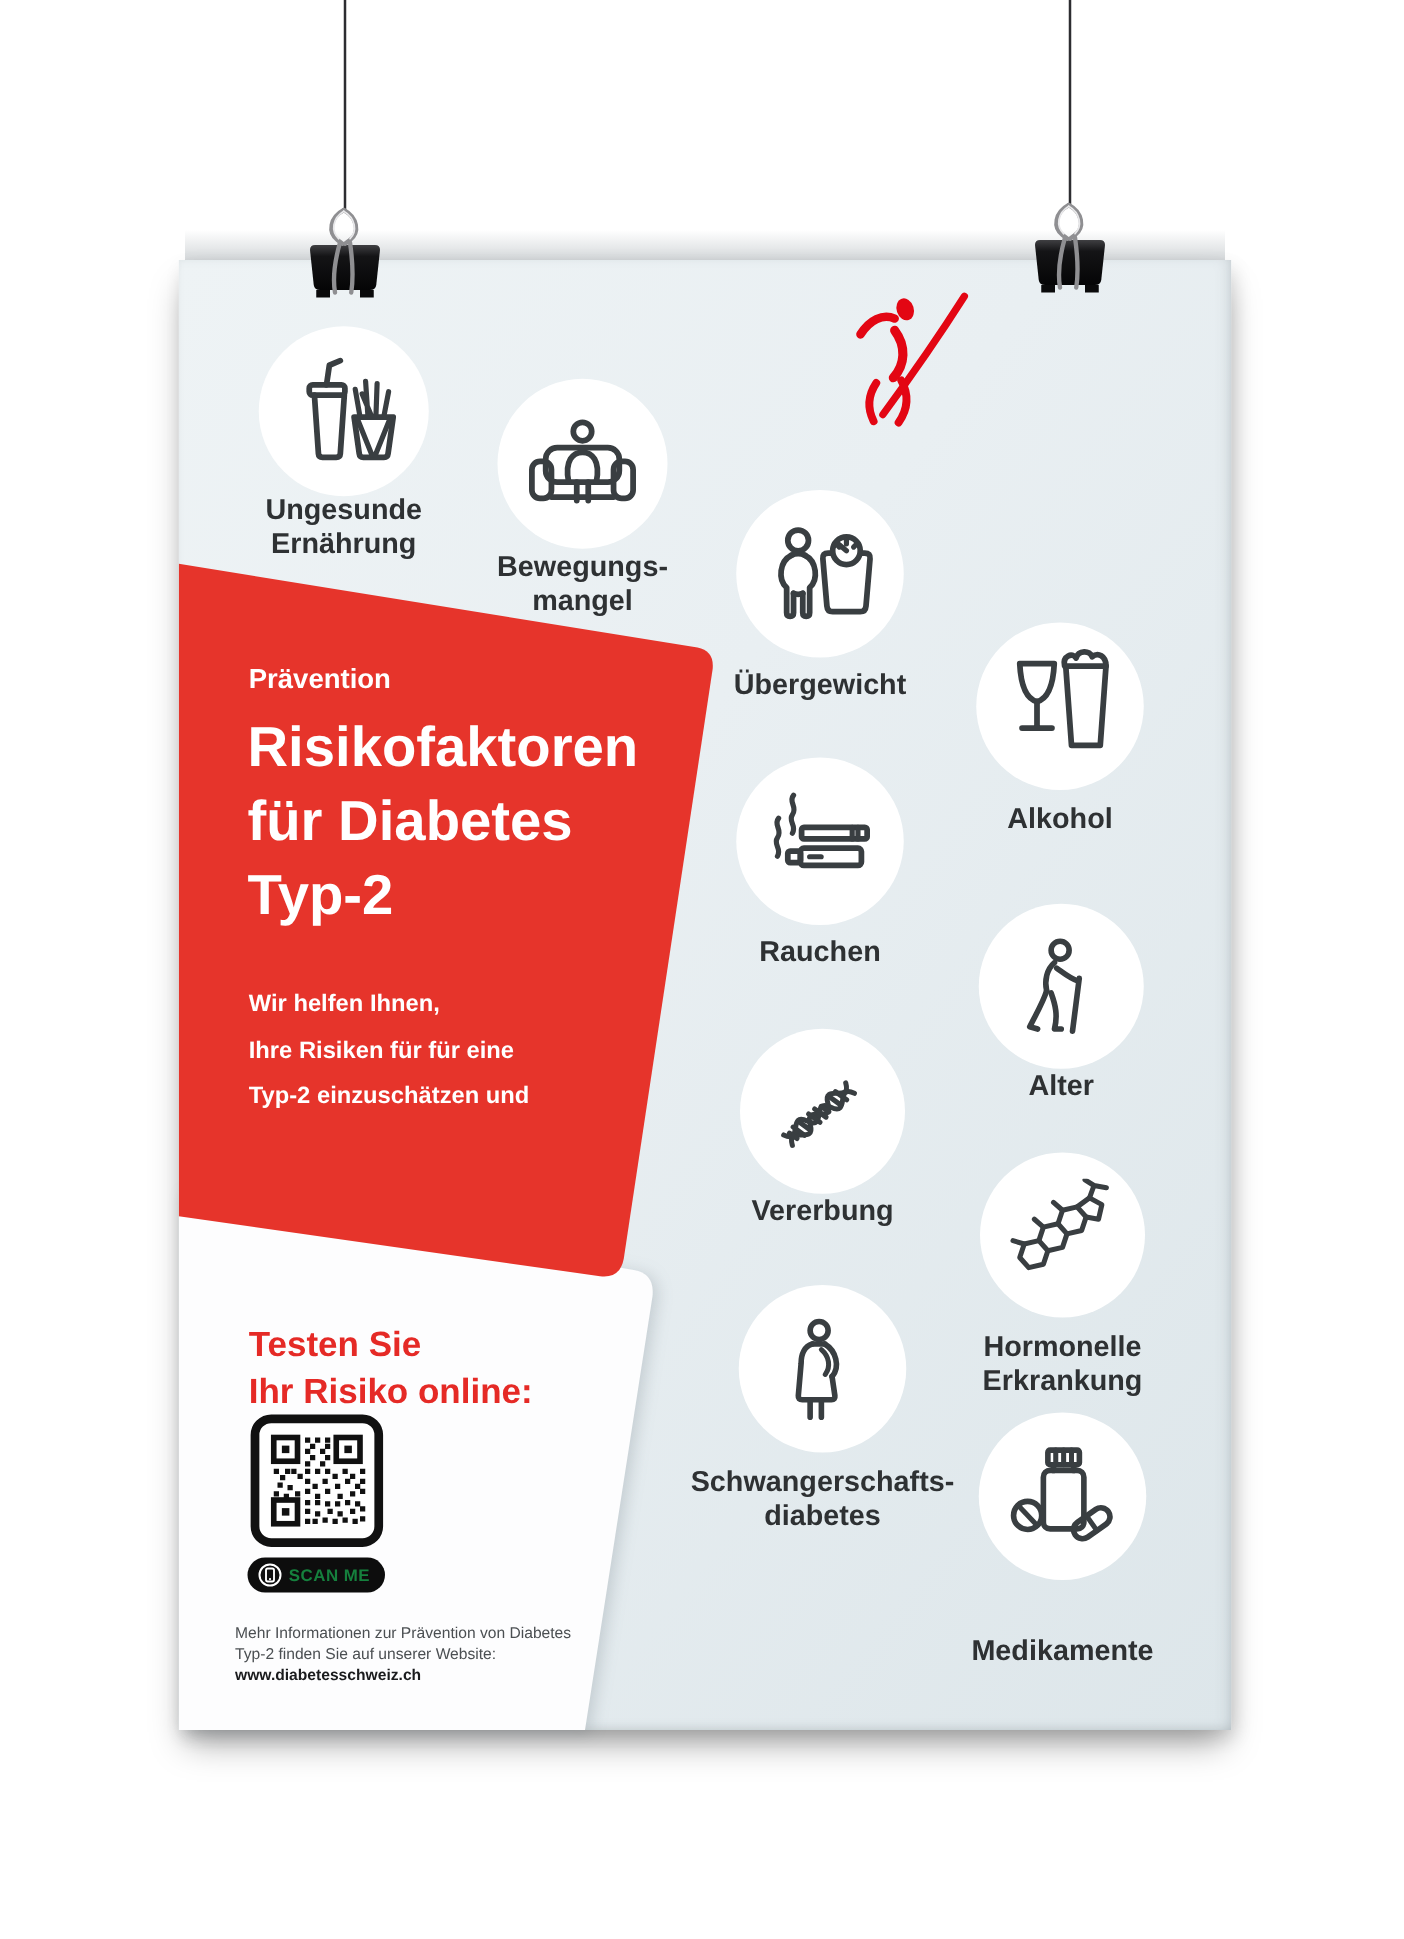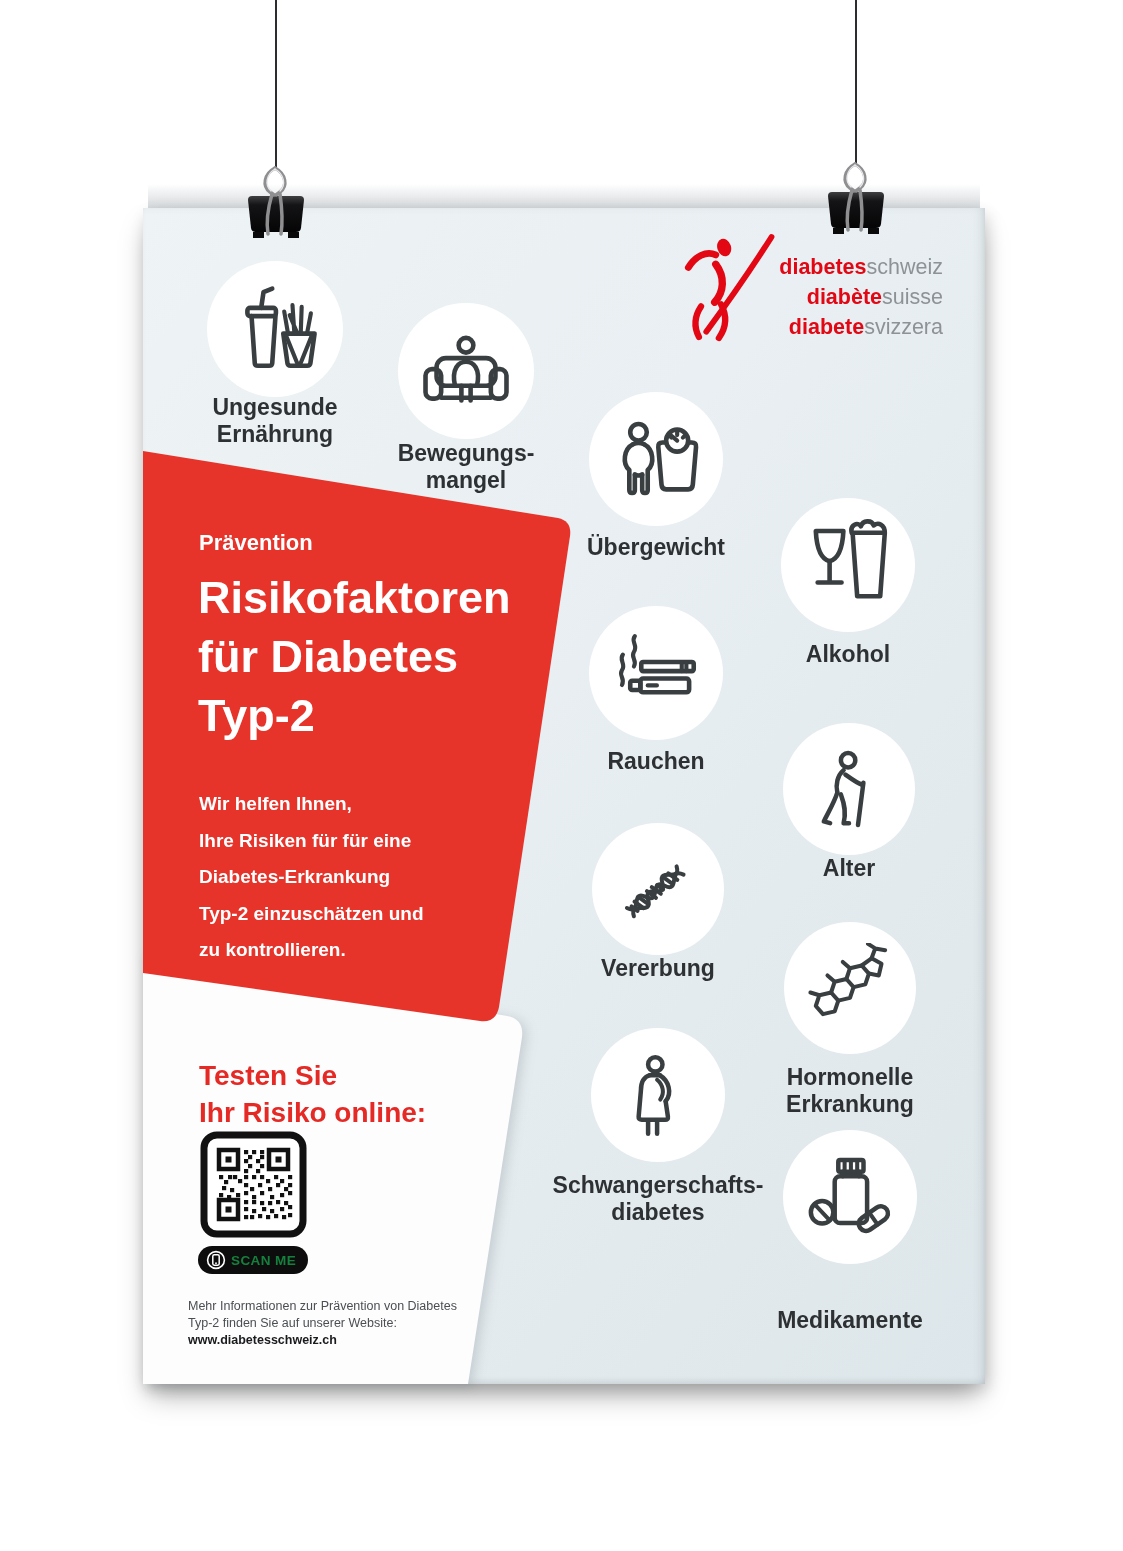--- a/index.html
+++ b/index.html
@@ -80,39 +80,32 @@
       <svg id="logo-figure" width="100" height="112" viewBox="0 0 95 105">
         <g fill="none" stroke="#e30613" stroke-linecap="round">
           <path stroke-width="5.5" d="M86,4 C72,26 52,56 24,94"></path>
           <path stroke-width="6.5" d="M7,33 C14,22 24,17 33,21"></path>
           <path stroke-width="7" d="M33,30 C42,42 41,56 32,66"></path>
           <path stroke-width="6" d="M19,70 C13,79 12,89 17,99"></path>
           <path stroke-width="6" d="M38,68 C44,79 43,90 36,100"></path>
         </g>
         <ellipse cx="41" cy="14" rx="6.5" ry="8.5" fill="#e30613" transform="rotate(-18 41 14)"></ellipse>
       </svg>
-      <div id="logo-text">
-        <div><b>diabetes</b><span>schweiz</span></div>
-        <div><b>diabète</b><span>suisse</span></div>
-        <div><b>diabete</b><span>svizzera</span></div>
-      </div>
     </div>
 
     <div id="kicker" class="on-red">Prävention</div>
     <div id="title" class="on-red">
       <span>Risikofaktoren</span>
       <span>für Diabetes</span>
       <span>Typ-2</span>
     </div>
     <div id="intro" class="on-red">
       <span>Wir helfen Ihnen,</span>
       <span>Ihre Risiken für für eine</span>
-      <span>Diabetes-Erkrankung</span>
       <span>Typ-2 einzuschätzen und</span>
-      <span>zu kontrollieren.</span>
     </div>
 
     <div id="cta">
       <span>Testen Sie</span>
       <span>Ihr Risiko online:</span>
     </div>
 
     <svg id="qr" width="107" height="107" viewBox="0 0 107 107">
       <rect x="4" y="4" width="99" height="99" rx="13" fill="#ffffff" stroke="#111" stroke-width="7"></rect>
       <g fill="none" stroke="#111" stroke-width="4.5">

